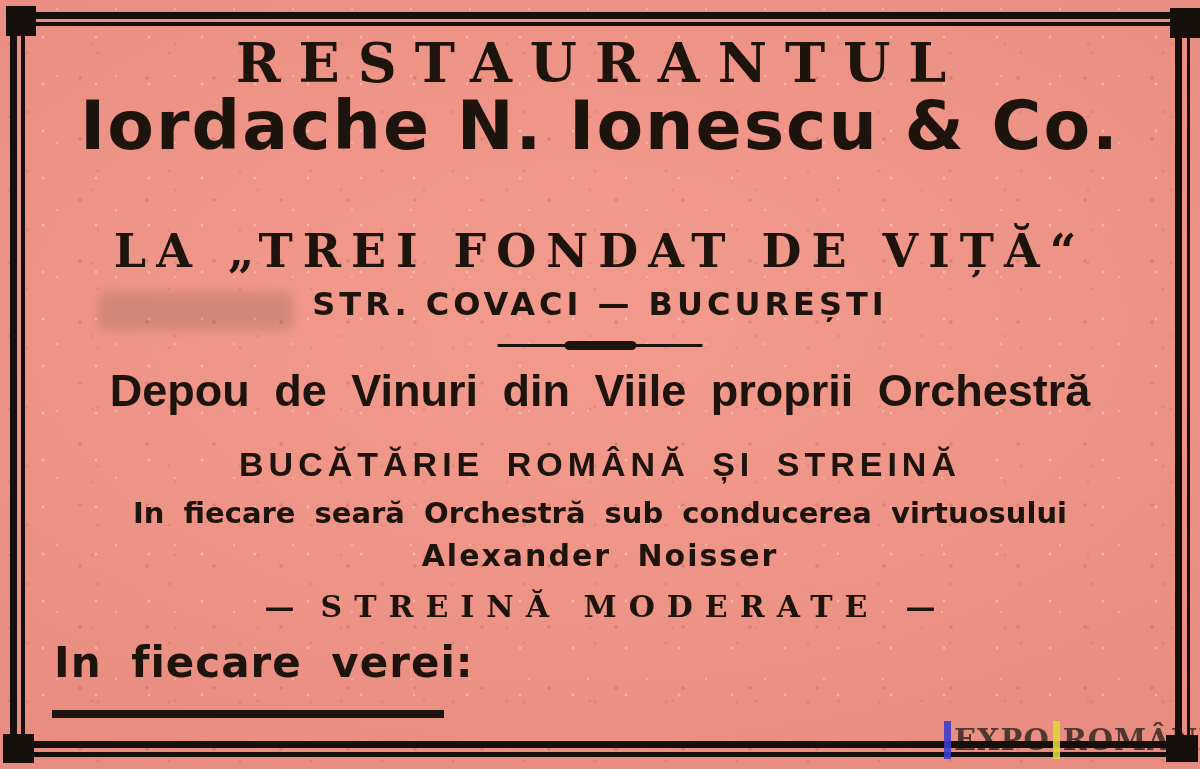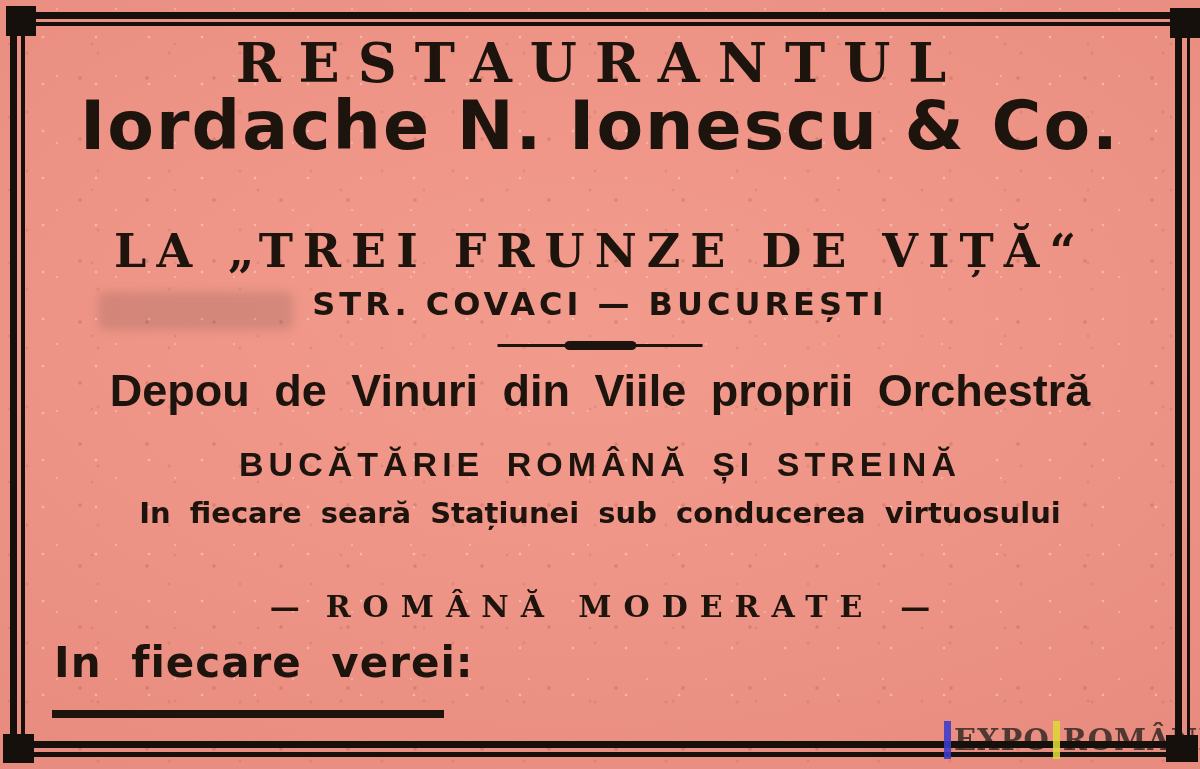--- a/index.html
+++ b/index.html
@@ -68,34 +68,35 @@
 </style>
 </head>
 <body>
 
 <div class="page">
   <div class="texture"></div>
   <div class="ghost"></div>
 
   <div class="txt header">RESTAURANTUL</div>
   <div class="txt bizname">Iordache N. Ionescu &amp; Co.</div>
-  <div class="txt establish">LA „TREI FRUNZE DE VIȚĂ“</div>
+  <div class="txt establish">LA „TREI FONDAT DE VIȚĂ“</div>
   <div class="txt address">STR. COVACI — BUCUREȘTI</div>
 
   <div class="divider">
     <div class="divider-bulge"></div>
   </div>
 
   <div class="txt wine">Depou de Vinuri din Viile proprii Orchestră</div>
   <div class="txt cuisine">BUCĂTĂRIE ROMÂNĂ ȘI STREINĂ</div>
-  <div class="txt orchestra">In fiecare seară Stațiunei sub conducerea virtuosului</div>
+  <div class="txt orchestra">In fiecare seară Orchestră sub conducerea virtuosului</div>
+  <div class="txt conductor">Alexander Noisser</div>
 
   <div class="txt prices">
     <span class="dash">—</span>
-    <span>ROMÂNĂ MODERATE</span>
+    <span>STREINĂ MODERATE</span>
     <span class="dash">—</span>
   </div>
 
   <div class="summer-label">In fiecare verei:</div>
   <div class="summer-underline"></div>
 
 
   <div class="watermark">
     <div class="stripe" style="background: rgb(58, 60, 204);"></div>
     <span class="word">EXPO</span>

